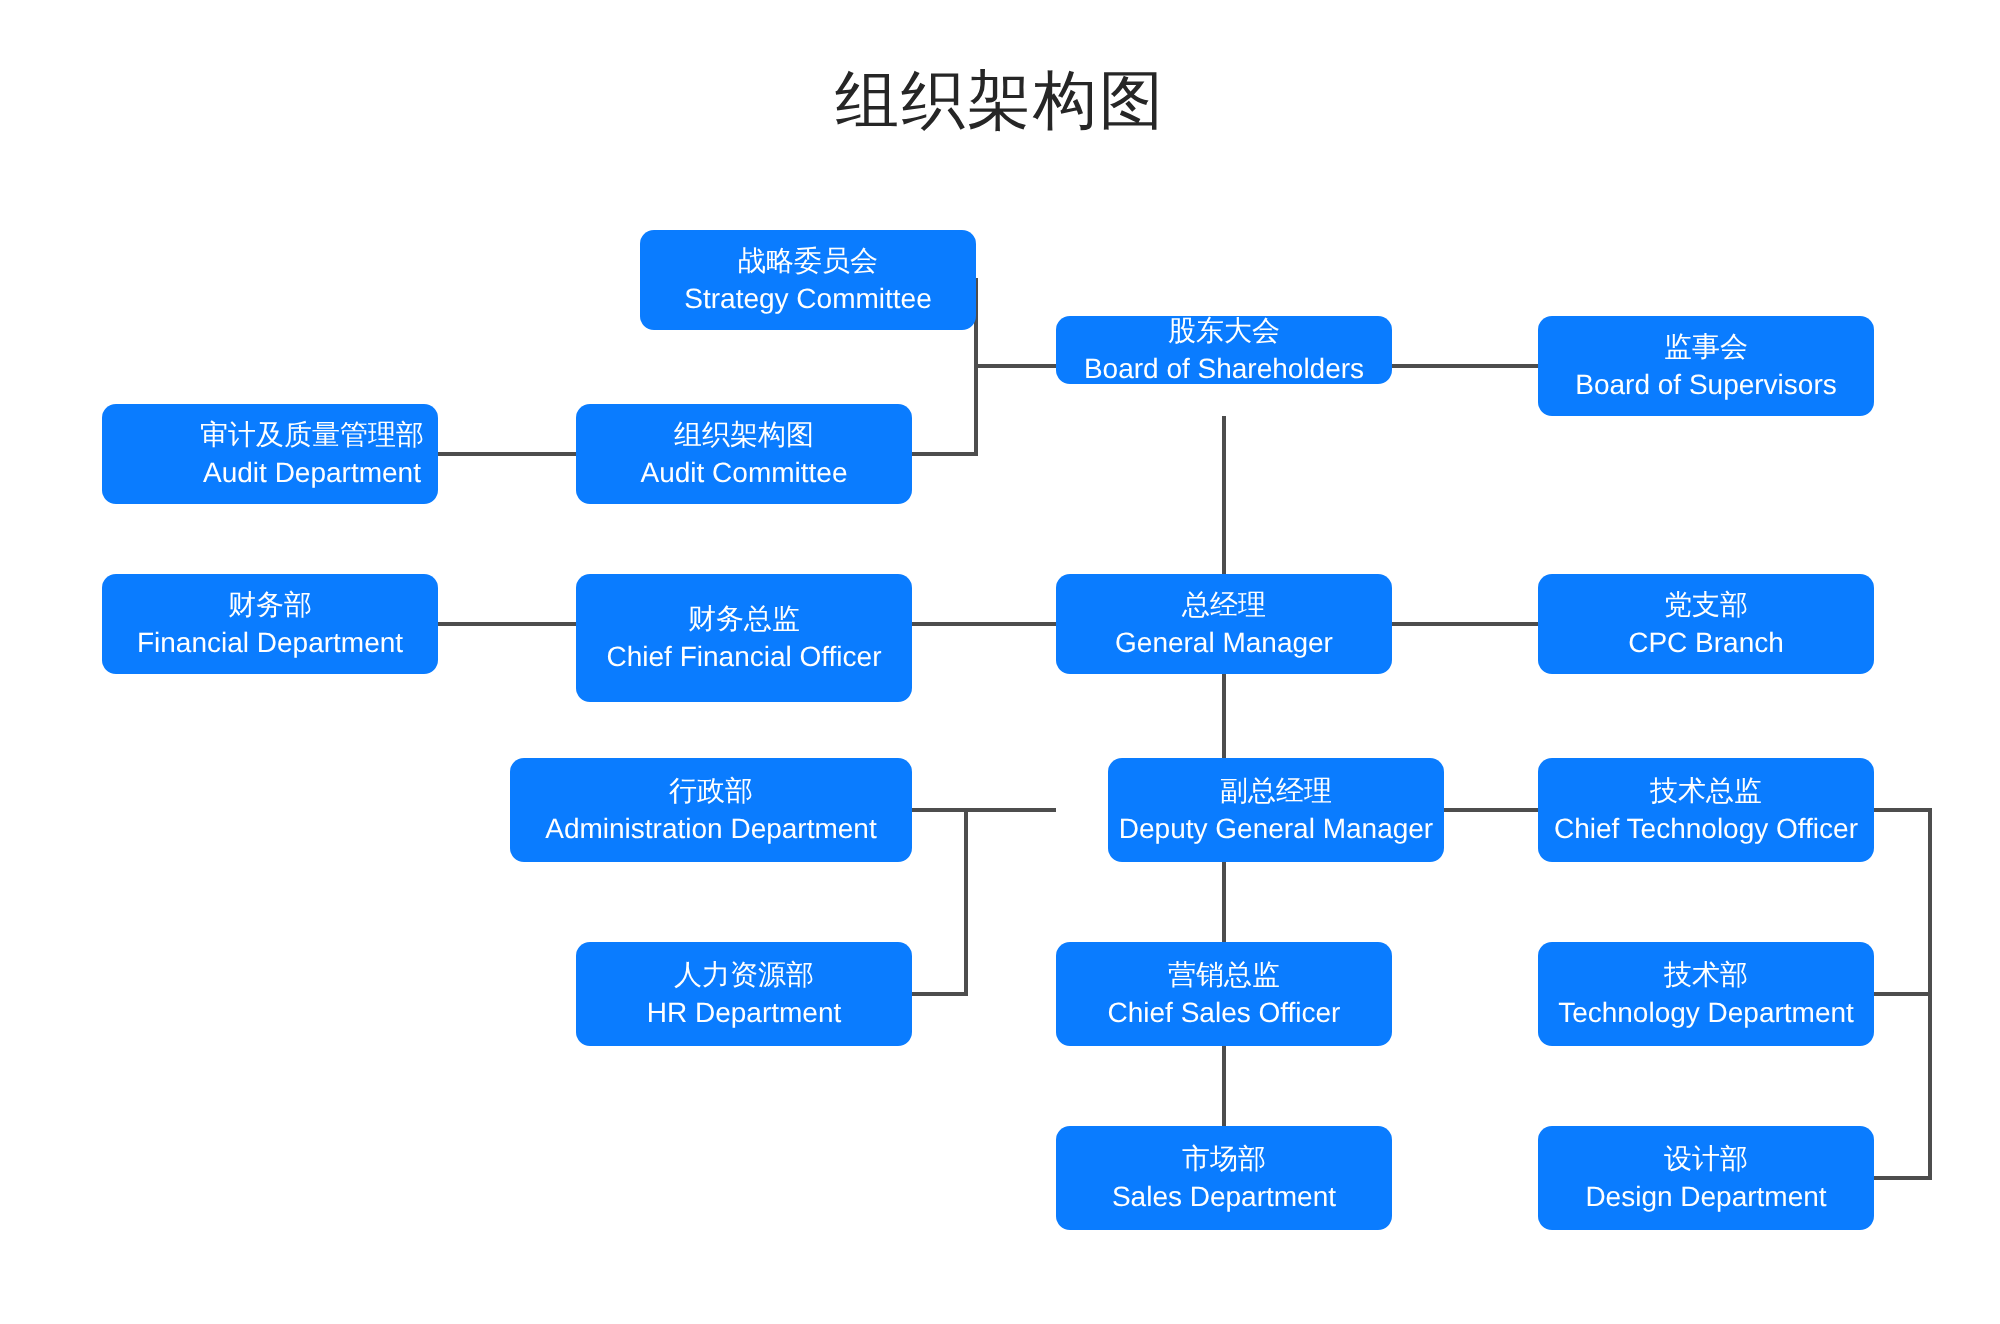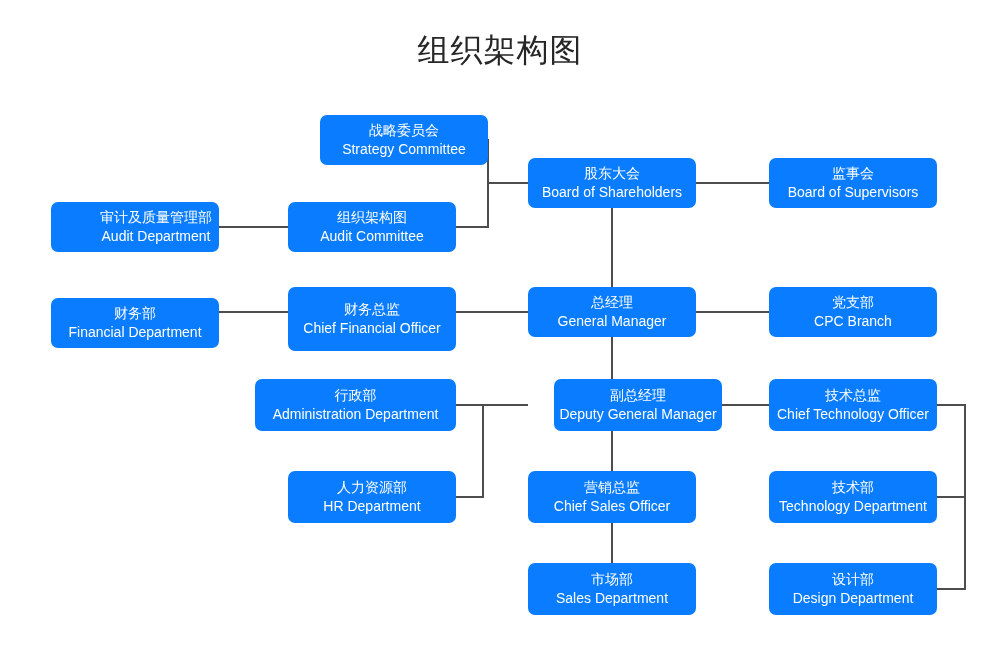--- a/index.html
+++ b/index.html
@@ -99,41 +99,41 @@
       <path d="M 965 497 L 937 497"></path>
 
     </g>
   </svg>
 
   <div class="node" style="left:288px; top:115px; width:168px; height:50px;margin-left:32px;">
     <div class="cn">战略委员会</div>
     <div class="en">Strategy Committee</div>
   </div>
 
-  <div class="node" style="left:528px; top:158px; width:168px; height:50px;">
+  <div class="node" style="left:528px; top:158px; width:168px; height:34px;">
     <div class="cn">股东大会</div>
     <div class="en">Board of Shareholders</div>
   </div>
 
   <div class="node" style="left:769px; top:158px; width:168px; height:50px;">
     <div class="cn">监事会</div>
     <div class="en">Board of Supervisors</div>
   </div>
 
   <div class="node" style="left:51px; top:202px; width:168px; height:50px;padding-left:46px;">
     <div class="cn">审计及质量管理部</div>
     <div class="en">Audit Department</div>
   </div>
 
   <div class="node" style="left:288px; top:202px; width:168px; height:50px;">
     <div class="cn">组织架构图</div>
     <div class="en">Audit Committee</div>
   </div>
 
-  <div class="node" style="left:51px; top:287px; width:168px; height:50px;margin-top:11px;">
+  <div class="node" style="left:51px; top:287px; width:168px; height:50px;">
     <div class="cn">财务部</div>
     <div class="en">Financial Department</div>
   </div>
 
   <div class="node" style="left:288px; top:287px; width:168px; height:64px;">
     <div class="cn">财务总监</div>
     <div class="en">Chief Financial Officer</div>
   </div>
 
   <div class="node" style="left:528px; top:287px; width:168px; height:50px;">

